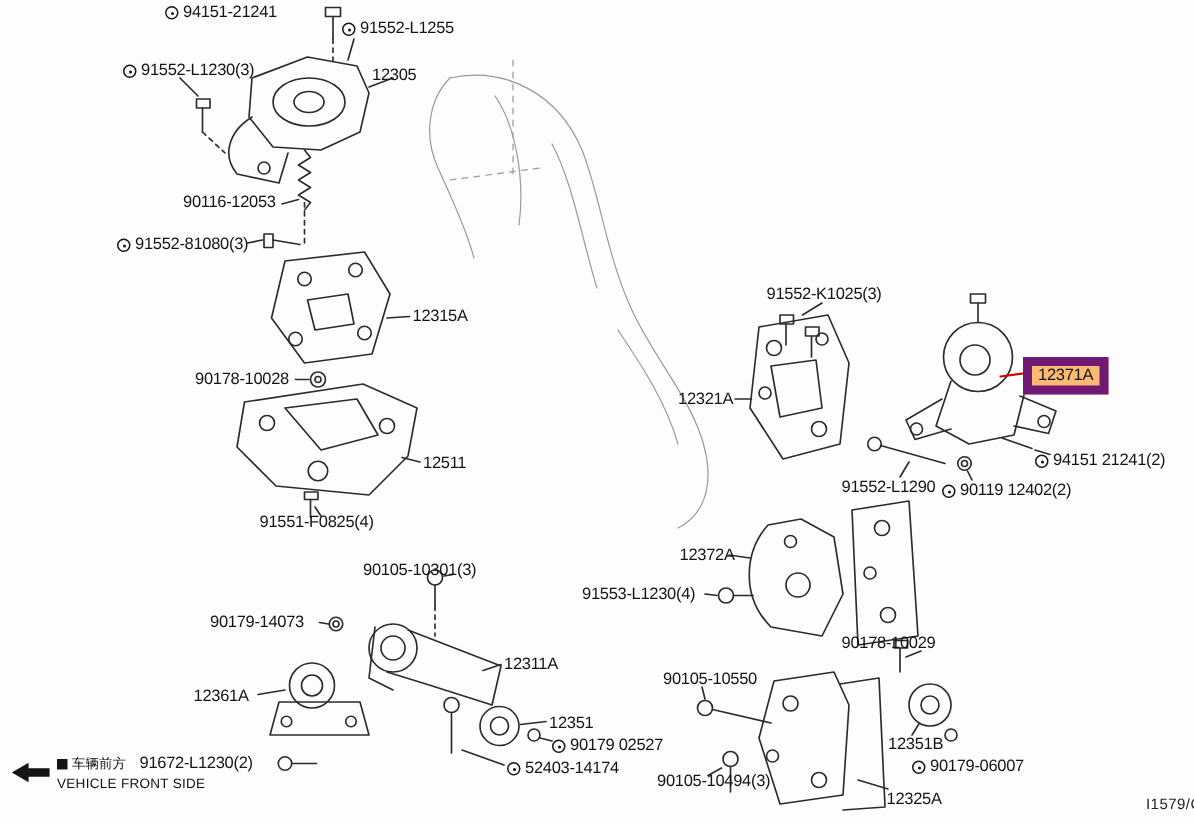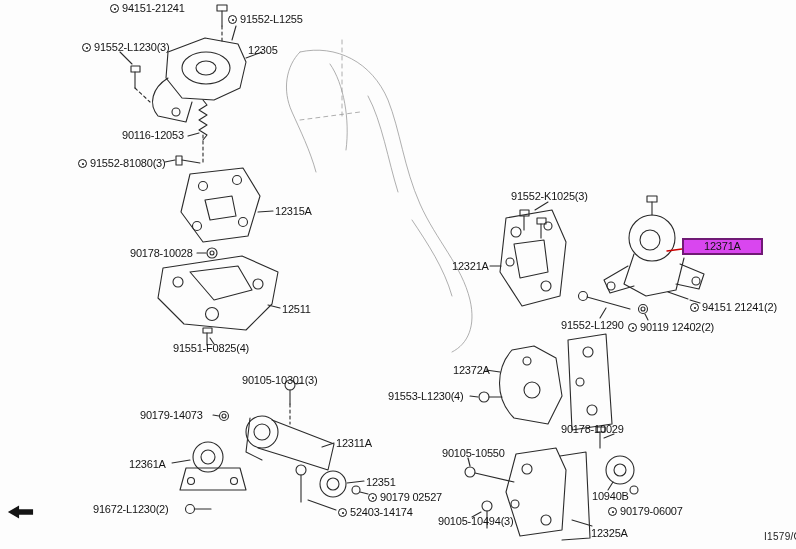--- a/index.html
+++ b/index.html
@@ -18,23 +18,23 @@
     letter-spacing:-0.2px;
     white-space:nowrap;
     display:flex;
     align-items:center;
     gap:3px;
     color:#141414;
     cursor:pointer;
     line-height:13px;
   }
   .lbl.hl {
-    border:2px solid #701a75;
-    padding:0 20px;
-    background:#d946ef;
+    border:6px solid #701a75;
+    padding:0 4px;
+    background:#fdba74;
   }
   .cm {
     width:9px; height:9px;
     border:1px solid #141414;
     border-radius:50%;
     display:inline-block;
     position:relative;
     flex:0 0 auto;
   }
   .cm::after {
@@ -300,20 +300,27 @@
         <line x1="487" y1="511" x2="487" y2="528"></line>
         <line x1="472" y1="517" x2="481" y2="512"></line>
       </g>
     </g>
   </svg>
 
   <div class="footer" style="left:6px; top:503px;">
     <svg width="28" height="18" viewBox="0 0 30 18">
       <path d="M2 9 L14 2 L14 6 L29 6 L29 12 L14 12 L14 16 Z" fill="#141414"></path>
     </svg>
+    <div class="txt">
+      <div class="cn-line">
+        <span class="sq"></span>
+        <span>车辆前方</span>
+      </div>
+      <div class="en-line">VEHICLE FRONT SIDE</div>
+    </div>
   </div>
 
   <div class="code" style="left:748px; top:531px;padding-left:16px;">I1579/C</div>
 
 <div class="lbl" style="left: 110px; top: 2px;">
       <span class="cm"></span>
       <span>94151-21241</span>
     </div>
     <div class="lbl" style="left: 228px; top: 13px;">
       <span class="cm"></span>
@@ -397,21 +404,21 @@
     <div class="lbl" style="left: 93px; top: 503px;">
       <span>91672-L1230(2)</span>
     </div>
     <div class="lbl" style="left: 561px; top: 423px;">
       <span>90178-10029</span>
     </div>
     <div class="lbl" style="left: 442px; top: 447px;">
       <span>90105-10550</span>
     </div>
     <div class="lbl" style="left: 592px; top: 490px;">
-      <span>10940B</span>
+      <span>12351B</span>
     </div>
     <div class="lbl" style="left: 608px; top: 505px;">
       <span class="cm"></span>
       <span>90179-06007</span>
     </div>
     <div class="lbl" style="left: 438px; top: 515px;">
       <span>90105-10494(3)</span>
     </div>
     <div class="lbl" style="left: 591px; top: 527px;">
       <span>12325A</span>

